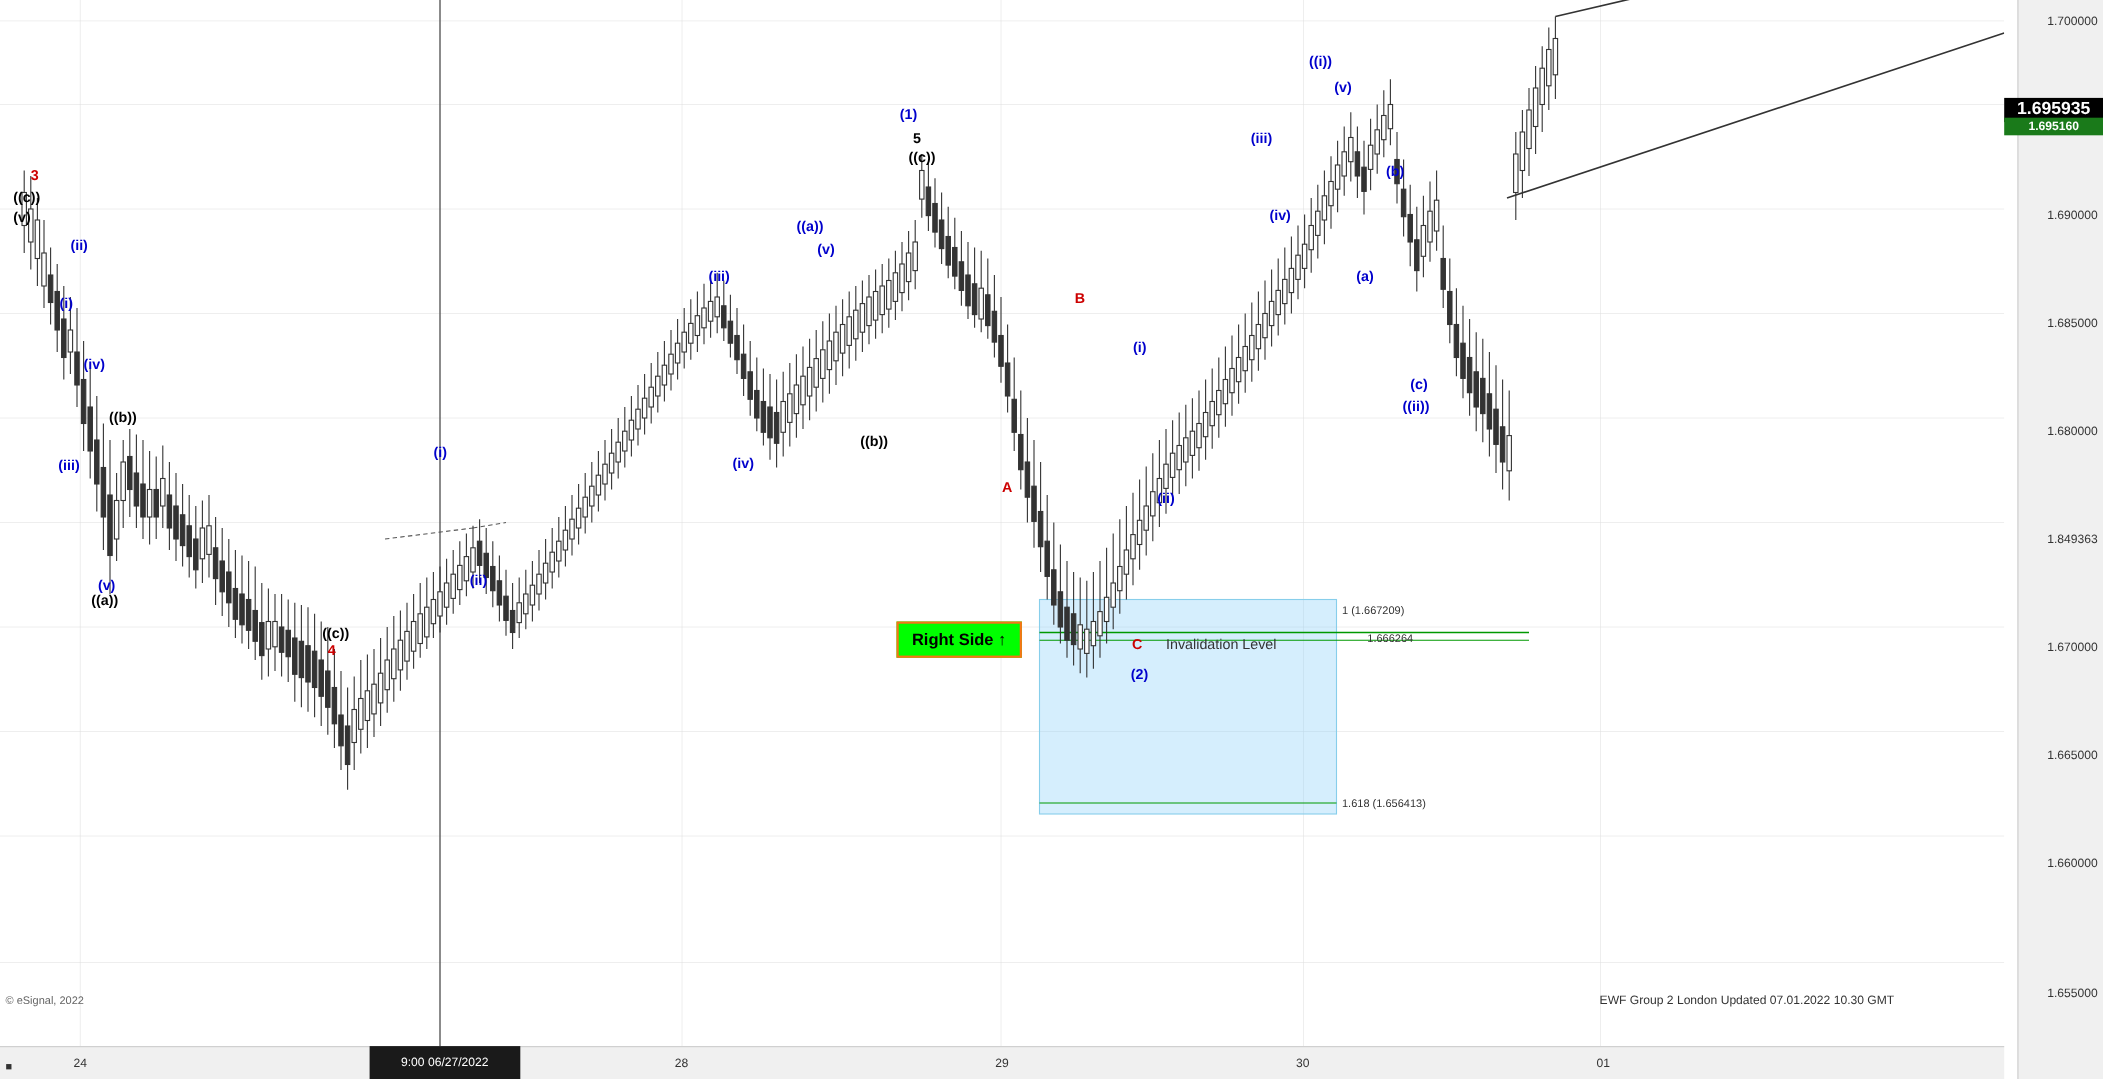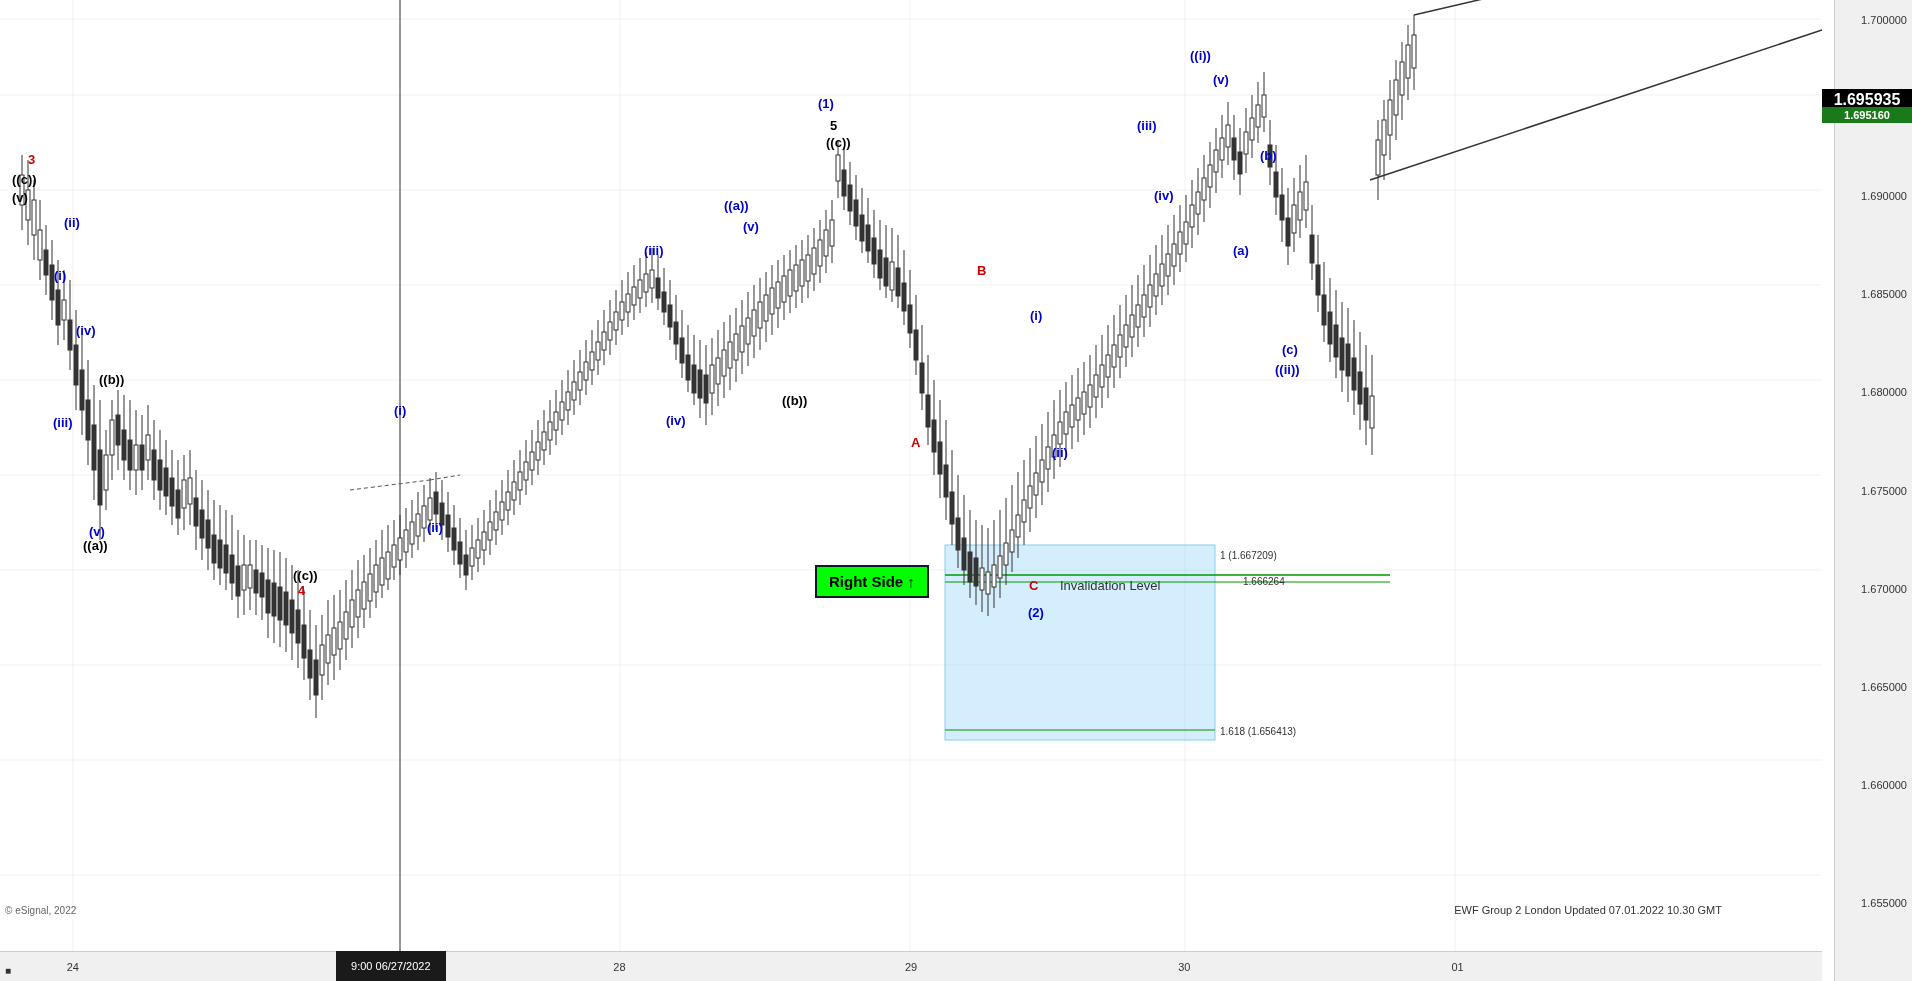--- a/index.html
+++ b/index.html
@@ -143,21 +143,21 @@
       background: #fff;
       border: 1px solid #999;
       padding: 8px;
       font-size: 11px;
       color: #000;
       line-height: 1.5;
     }
     #right-side-box {
       position: absolute;
       background: #00ff00;
-      border: 2px solid #0f172a;
+      border: 2px solid #f97316;
       padding: 6px 12px;
       font-size: 15px;
       font-weight: bold;
       color: #000;
       display: flex;
       align-items: center;
       gap: 4px;
     }
     #invalidation-label {
       position: absolute;
@@ -802,33 +802,33 @@
     <div id="bottom-info">EWF Group 2 London Updated 07.01.2022 10.30 GMT</div>
 
   </div>
 
   <div id="price-axis">
     <div class="price-label" style="top:2%;">1.700000</div>
     <div class="price-label" style="top:10%;">1.695000</div>
     <div class="price-label" style="top:20%;">1.690000</div>
     <div class="price-label" style="top:30%;">1.685000</div>
     <div class="price-label" style="top:40%;">1.680000</div>
-    <div class="price-label" style="top:50%;">1.675000</div>
+    <div class="price-label" style="top:50%;">1.849363</div>
     <div class="price-label" style="top:60%;">1.670000</div>
     <div class="price-label" style="top:70%;">1.665000</div>
     <div class="price-label" style="top:80%;">1.660000</div>
     <div class="price-label" style="top:92%;">1.655000</div>
 
     <div id="current-price-box" style="top:89px;">1.695935</div>
     <div id="current-price-box2" style="top:107px;">1.695160</div>
   </div>
 
   <div id="x-axis">
     <div class="x-label" style="left:4%;">24</div>
-    <div id="x-highlight" style="left:calc(22% - 65px);width:110px;">9:00 06/27/2022</div>
+    <div id="x-highlight" style="left:calc(22% - 65px);width:137px;">9:00 06/27/2022</div>
     <div class="x-label" style="left:34%;">28</div>
     <div class="x-label" style="left:50%;">29</div>
     <div class="x-label" style="left:65%;">30</div>
     <div class="x-label" style="left:80%;">01</div>
   </div>
 
   <div id="bottom-left-icon">
     <span>■</span>
   </div>
 

